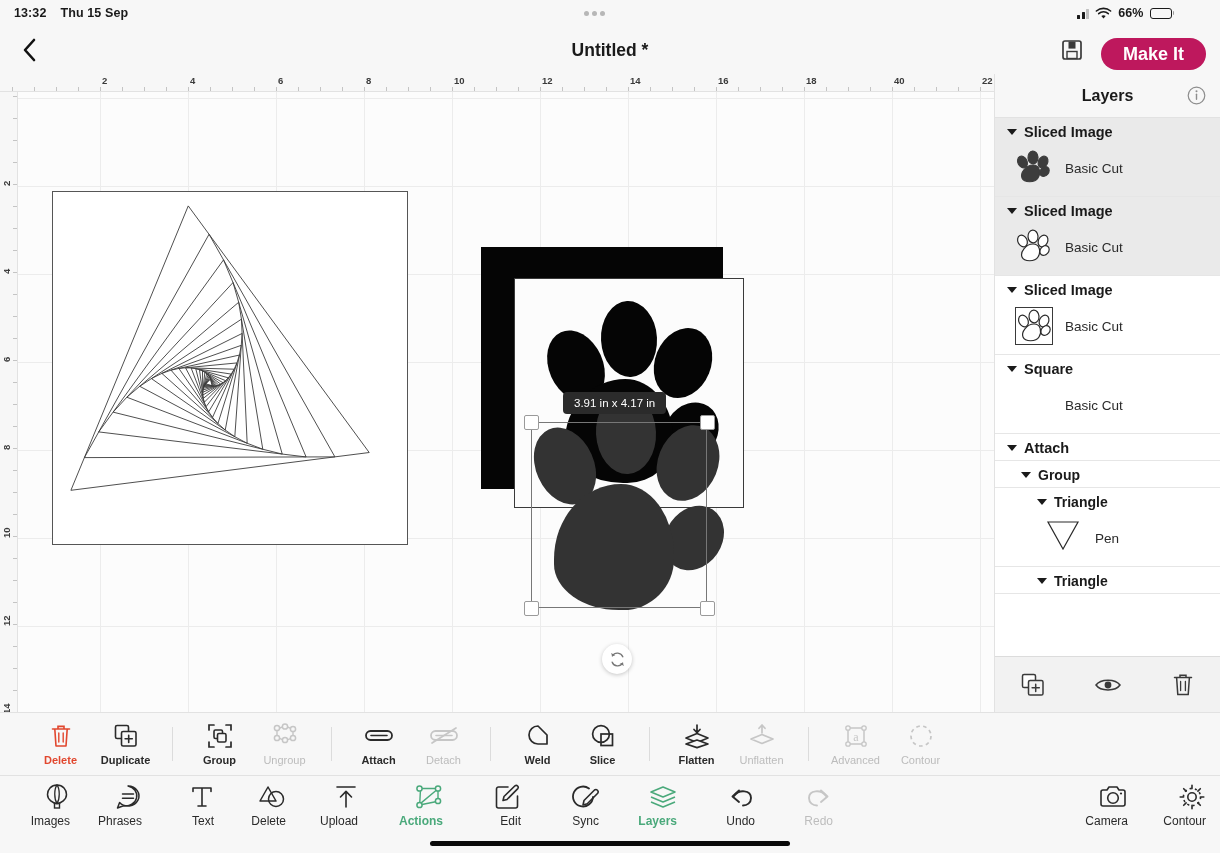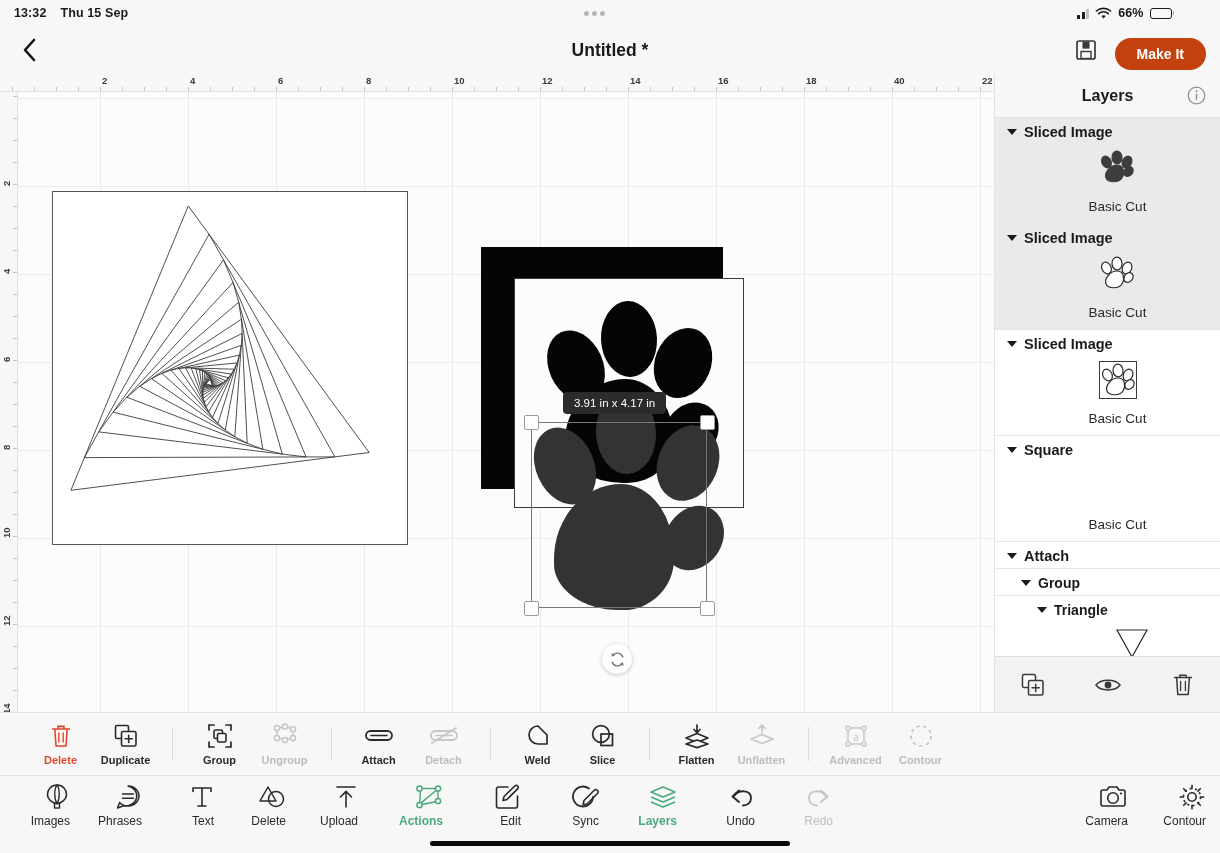--- a/index.html
+++ b/index.html
@@ -39,22 +39,22 @@
     display:flex; align-items:center; padding:0 14px;
   }
   .back-btn { width:30px; height:30px; display:flex; align-items:center; justify-content:center; cursor:pointer; }
   .doc-title {
     position:absolute; left:0; right:0; text-align:center;
     font-size:17.5px; font-weight:600; pointer-events:none;
   }
   .hdr-right { margin-left:auto; display:flex; align-items:center; gap:16px; z-index:2; }
   .save-btn { width:26px; height:26px; display:flex; align-items:center; justify-content:center; cursor:pointer; }
   .make-it {
-    background:#c2410c; color:#fff; border:none; border-radius:19px;
-    height:32px; padding:0 22px; font-size:14px; font-weight:600;
+    background:#be185d; color:#fff; border:none; border-radius:19px;
+    height:32px; padding:0 22px; font-size:18px; font-weight:600;
     font-family:"Liberation Sans", sans-serif; cursor:pointer;margin-top:8px;
   }
 
   
   .workspace { position:absolute; left:0; top:74px; width:994px; height:638px; background:#fff; }
   .ruler-h {
     position:absolute; left:0; top:0; width:994px; height:18px;
     background:#f7f7f7; border-bottom:1px solid #e2e2e2; overflow:hidden;
   }
   .ruler-v {
@@ -115,21 +115,21 @@
   .lgroup { border-bottom:1px solid #e6e6e6; }
   .lgroup.sel { background:#eaeaea; }
   .lg-head {
     display:flex; align-items:center; gap:7px; padding:6px 0 4px 12px;
     font-size:14.5px; font-weight:700; cursor:pointer;
   }
   .lg-head.indent1 { padding-left:26px; font-size:14px; }
   .lg-head.indent2 { padding-left:42px; font-size:14px; }
   .caret { width:0; height:0; border-left:5px solid transparent; border-right:5px solid transparent; border-top:6px solid #1a1a1a; }
   .lg-row {
-    display:flex; align-items:center; gap:12px; padding:5px 0 9px 20px; cursor:pointer;flex-direction:column;
+    display:flex; align-items:center; gap:12px; padding:5px 0 9px 20px; cursor:pointer;
   }
   .lg-row.indent3 { padding-left:50px; }
   .thumb { width:38px; height:38px; position:relative; flex:0 0 auto; }
   .thumb.framed { border:1.5px solid #3a3a3a; }
   .sw-black { width:36px; height:36px; background:#050505; }
   .lg-label { font-size:13.5px; color:#2a2a2a; }
   .layers-foot {
     height:56px; background:#f2f2f2; border-top:1px solid #dcdcdc;
     display:flex; align-items:center; justify-content:space-around; flex:0 0 auto;
   }
@@ -141,21 +141,21 @@
     background:#f7f7f7; border-top:1px solid #e2e2e2; border-bottom:1px solid #e2e2e2;
     display:flex; align-items:center;
   }
   .tool {
     width:53px; display:flex; flex-direction:column; align-items:center; gap:4px;
     cursor:pointer; margin:0 6px;
   }
   .tool .t-ic { height:28px; display:flex; align-items:center; justify-content:center; }
   .tool .t-lb { font-size:11px; font-weight:600; color:#2a2a2a; }
   .tool.danger .t-lb { color:#e1472e; }
-  .tool.off .t-lb { color:#bcbcbc; font-weight:700; }
+  .tool.off .t-lb { color:#bcbcbc; font-weight:400; }
   .tdiv { width:1px; height:34px; background:#dcdcdc; margin:0 14px; }
   .tool-spacer { width:28px; }
 
   
   .bottomnav {
     position:absolute; left:0; top:776px; width:1220px; height:58px;
     background:#f7f7f7; display:flex; align-items:center; padding:0 14px;
   }
   .nav-group { display:flex; align-items:center; gap:16px; }
   .nav-group.center { position:absolute; left:0; right:0; justify-content:center; gap:22px; }

